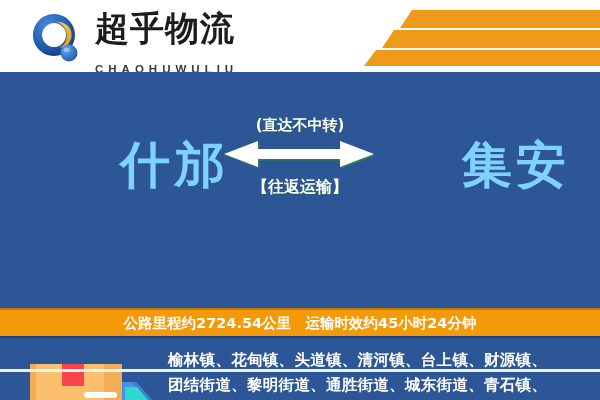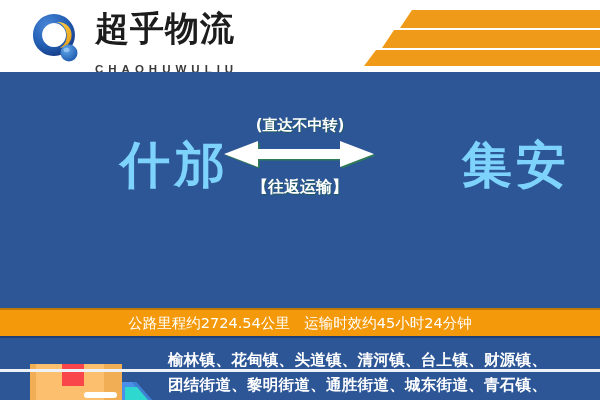--- a/index.html
+++ b/index.html
@@ -63,21 +63,21 @@
   }
 
   
   #band-top-rule{position:absolute;left:0;top:236px;width:600px;height:2px;background:#c07a06;}
   #stats-band{
     position:absolute;left:0;top:238px;width:600px;height:26px;
     background:#f49a0a;
   }
   #stats-text{
     width:600px;height:43px;line-height:26px;text-align:center;
-    color:#ffffff;font-size:14.5px;font-weight:400;white-space:nowrap;
+    color:#ffffff;font-size:14.5px;font-weight:700;white-space:nowrap;
     font-family:"DejaVu Sans","Liberation Sans",sans-serif;
   }
   #band-bottom-rule{position:absolute;left:0;top:264px;width:600px;height:2px;background:#1d3f73;}
 
   
   #truck{position:absolute;left:22px;top:276px;width:140px;height:92px;}
   #coverage{
     position:absolute;left:168px;top:276px;width:414px;
     color:#ffffff;font-size:15.5px;line-height:25px;font-weight:700;
     letter-spacing:0.3px;

